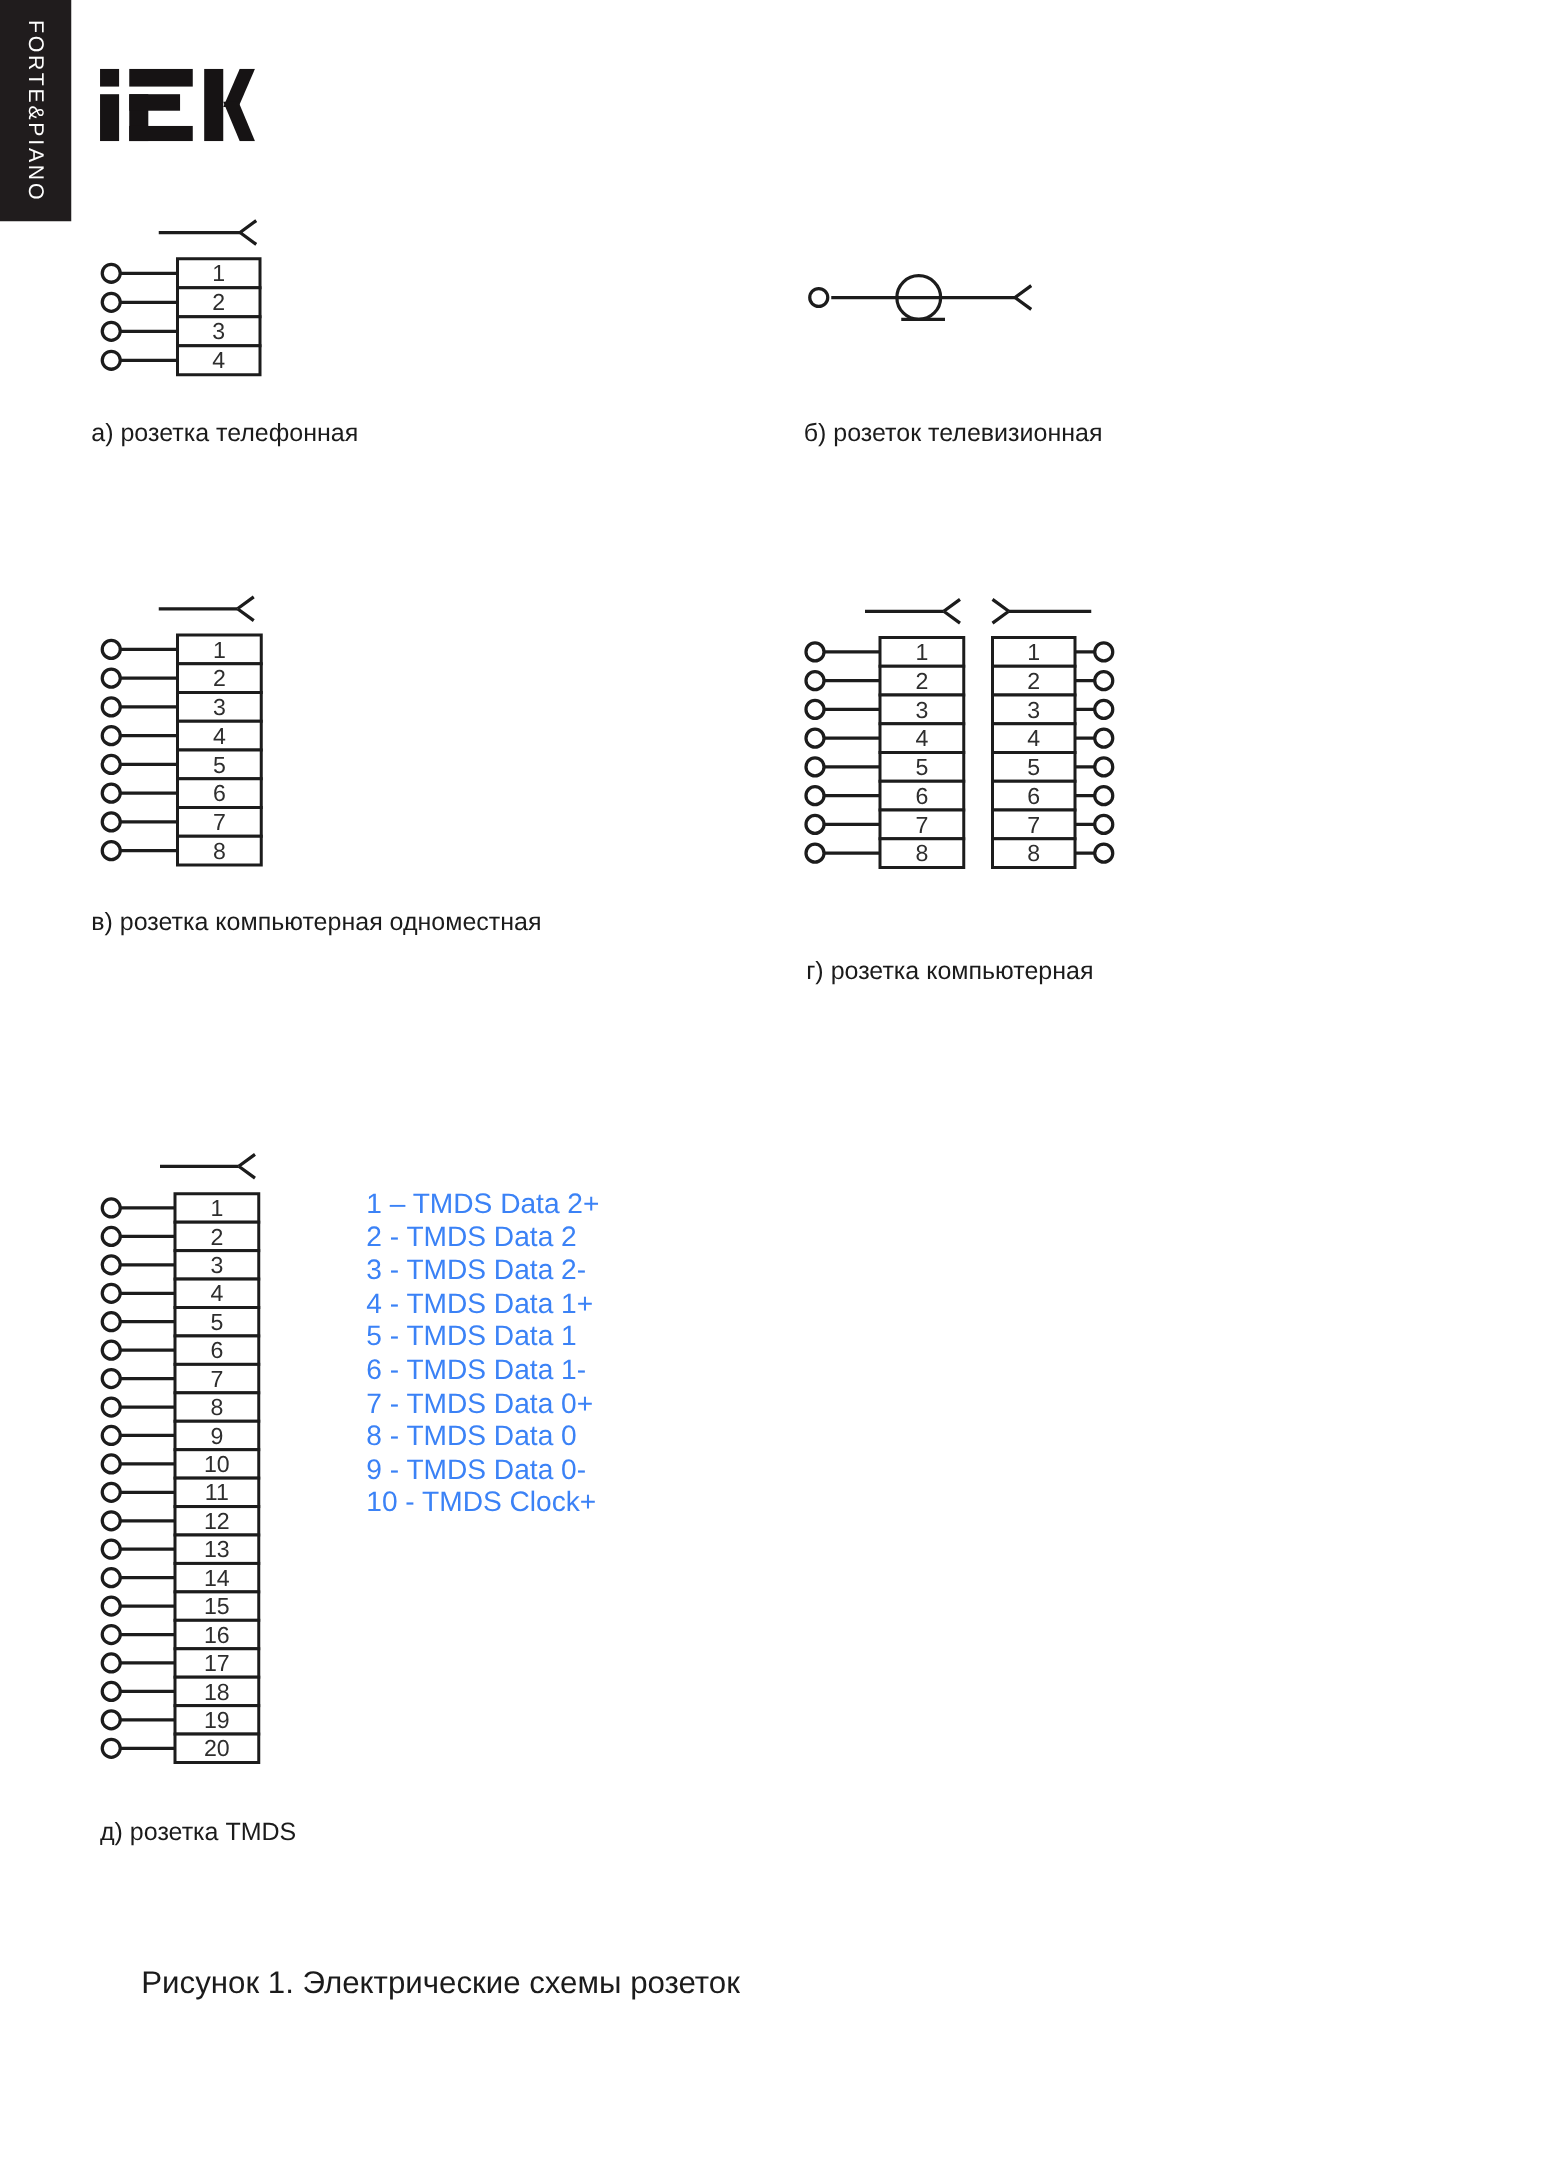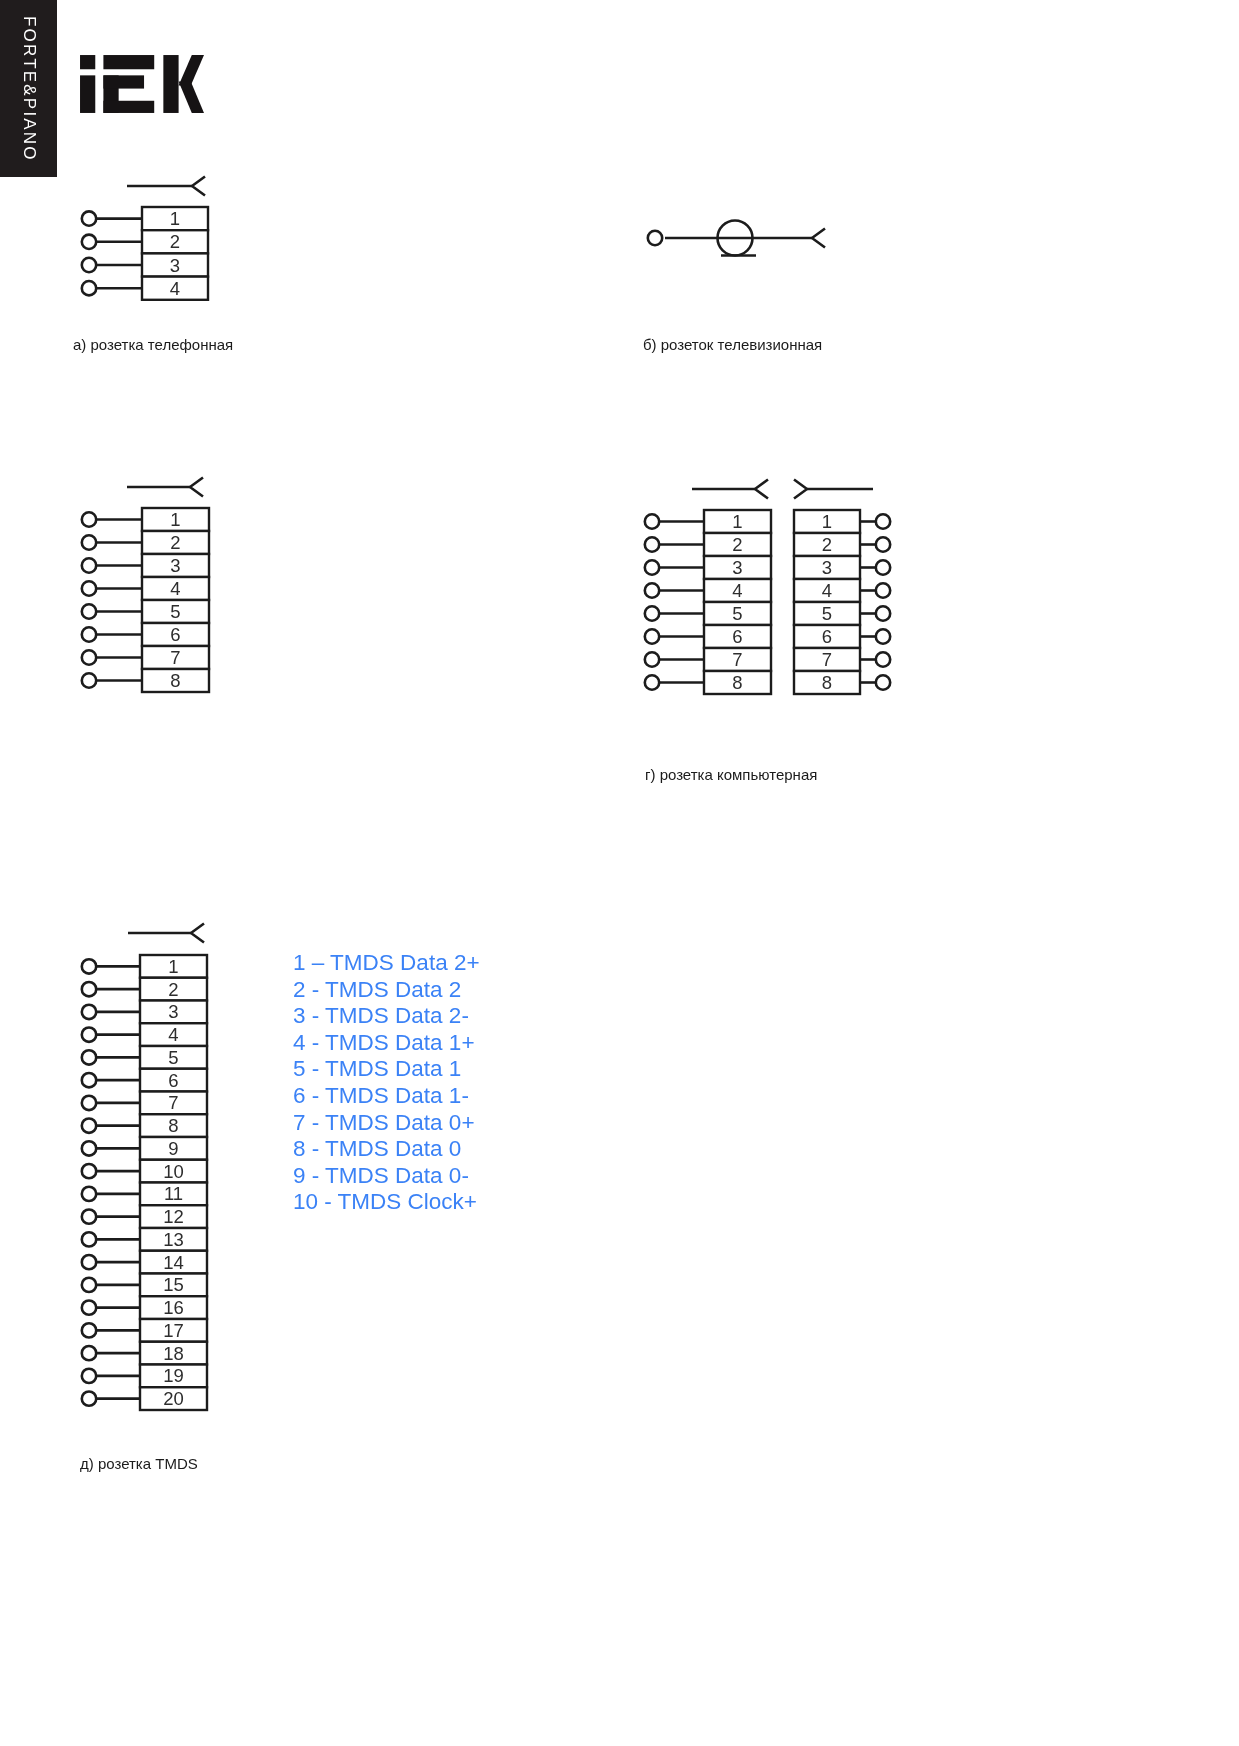--- a/index.html
+++ b/index.html
@@ -10,21 +10,21 @@
   .brand-strip{position:absolute;left:0;top:0;width:57px;height:177px;background:#201c1d;
                display:flex;align-items:center;justify-content:center}
   .strip-label{writing-mode:vertical-rl;color:#ffffff;font-size:17px;letter-spacing:2.2px;font-weight:500}
 
   .logo{position:absolute;left:78px;top:55px;width:126px;height:58px}
   .logo *{fill:#161314}
 
   .diagram{position:absolute}
   .diagram svg{display:block;font-family:"Liberation Sans",sans-serif}
 
-  .caption{position:absolute;font-size:15px;color:#1b1b1b;white-space:nowrap}
+  .caption{position:absolute;font-size:20px;color:#1b1b1b;white-space:nowrap}
   .legend-col{position:absolute;font-size:22.5px;line-height:26.6px;color:#3b82f6;white-space:nowrap}
   .figure-caption{position:absolute;left:113px;top:1572px;font-size:25px;color:#1b1b1b;white-space:nowrap}
 </style>
 </head>
 <body>
 
 <div class="page">
 
   <div class="brand-strip">
     <span class="strip-label">FORTE&amp;PIANO</span>
@@ -185,20 +185,21 @@
         <line x1="290" y1="199.5" x2="305.8" y2="199.5" stroke="#1c1c1c" stroke-width="2.6"></line>
         <rect x="224" y="188" width="66" height="23" fill="#ffffff" stroke="#1c1c1c" stroke-width="2.4"></rect>
         <text x="257" y="206" text-anchor="middle" font-size="18.5" fill="#2e2e2e">7</text>
         <circle cx="313" cy="222.5" r="7.2" fill="none" stroke="#1c1c1c" stroke-width="2.6"></circle>
         <line x1="290" y1="222.5" x2="305.8" y2="222.5" stroke="#1c1c1c" stroke-width="2.6"></line>
         <rect x="224" y="211" width="66" height="23" fill="#ffffff" stroke="#1c1c1c" stroke-width="2.4"></rect>
         <text x="257" y="229" text-anchor="middle" font-size="18.5" fill="#2e2e2e">8</text>
       </svg>
     </div>
 
+  <div class="caption" style="left:73px;top:727px">в) розетка компьютерная одноместная</div>
   <div class="caption" style="left:645px;top:766px">г) розетка компьютерная</div>
 
   <div class="diagram" style="left:70px;top:905px;width:222px;height:512px">
       <svg viewBox="0 0 222 512" width="222" height="512">
         <line x1="58" y1="28" x2="121" y2="28" stroke="#1c1c1c" stroke-width="2.6"></line>
         <path d="M 121 28 L 134 18.5 M 121 28 L 134 37.5" stroke="#1c1c1c" stroke-width="2.6" fill="none"></path>
         <circle cx="19" cy="61.375" r="7.2" fill="none" stroke="#1c1c1c" stroke-width="2.6"></circle>
         <line x1="26.2" y1="61.375" x2="70" y2="61.375" stroke="#1c1c1c" stroke-width="2.6"></line>
         <rect x="70" y="50" width="67" height="22.75" fill="#ffffff" stroke="#1c1c1c" stroke-width="2.4"></rect>
         <text x="103.5" y="67.875" text-anchor="middle" font-size="18.5" fill="#2e2e2e">1</text>
@@ -289,14 +290,15 @@
       <div class="legend-line">5 - TMDS Data 1</div>
       <div class="legend-line">6 - TMDS Data 1-</div>
       <div class="legend-line">7 - TMDS Data 0+</div>
       <div class="legend-line">8 - TMDS Data 0</div>
       <div class="legend-line">9 - TMDS Data 0-</div>
       <div class="legend-line">10 - TMDS Clock+</div>
     </div>
 
   <div class="caption" style="left:80px;top:1455px">д) розетка TMDS</div>
 
+  <div class="figure-caption">Рисунок 1. Электрические схемы розеток</div>
 
 </div>
 
 </body></html>

